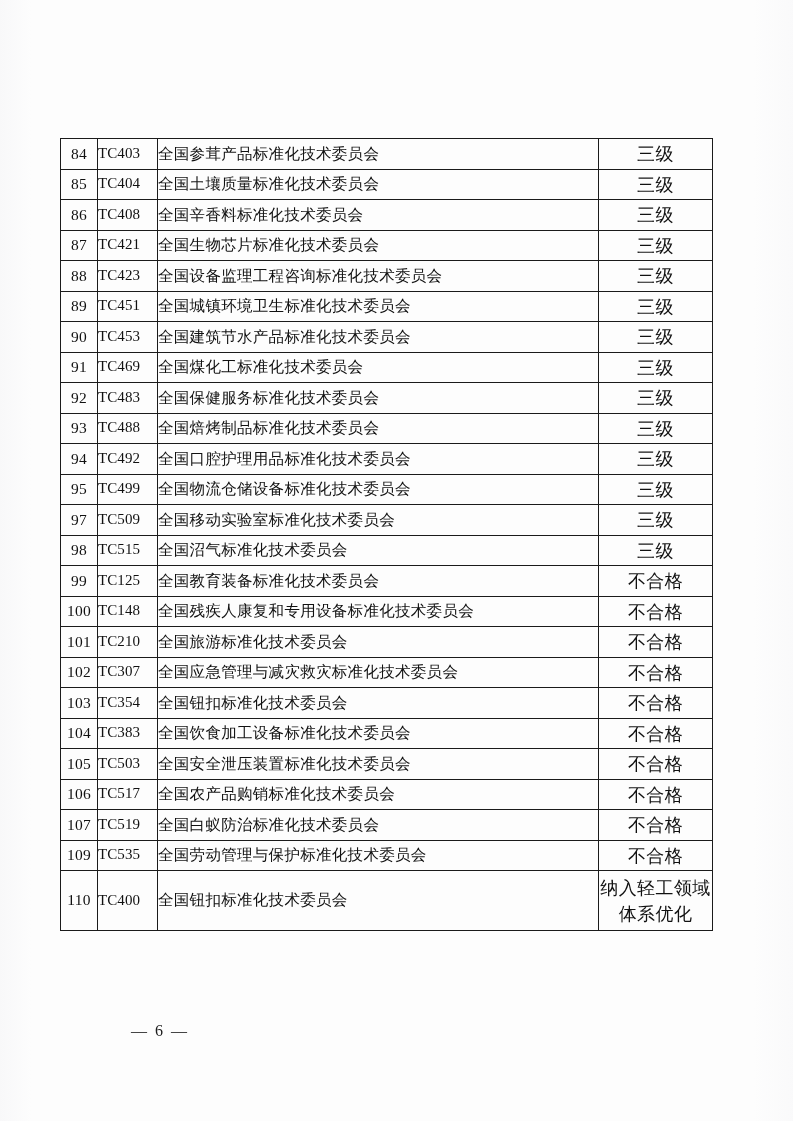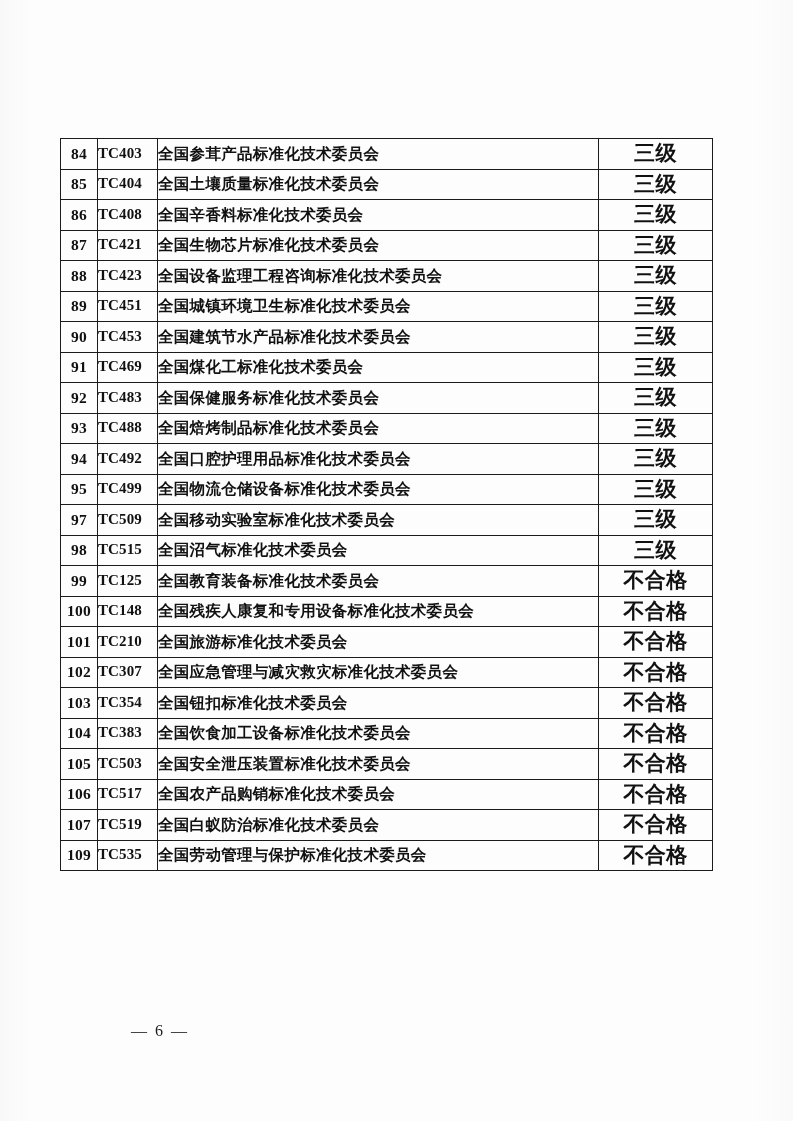--- a/index.html
+++ b/index.html
@@ -31,21 +31,20 @@
     position: absolute;
     left: 60px;
     top: 138px;
     width: 652px;
   }
 
   table.doc-table {
     border-collapse: collapse;
     width: 652px;
     table-layout: fixed;
-    font-weight: bold;
   }
 
   table.doc-table td {
     border: 1.5px solid #1b1b1b;
     padding: 0;
     vertical-align: middle;
     line-height: 1.18;
   }
 
   col.c-index { width: 37px; }
@@ -68,21 +67,21 @@
   .cell-name {
     text-align: left;
     font-size: 15.5px;
     padding-left: 4px;
     font-family: "DejaVu Sans", "Liberation Sans", sans-serif;
     letter-spacing: 0.3px;
     margin-top: 8px;
   }
   .cell-status {
     text-align: center;
-    font-size: 21px;
+    font-size: 18px;
     font-family: "DejaVu Sans", "Liberation Sans", sans-serif;
     letter-spacing: 0.4px;
   }
 
   tr.row-normal td { height: 29.5px; }
   tr.row-tall td { height: 59px; }
 
   .status-stack {
     display: block;
     line-height: 1.42;
@@ -251,17 +250,26 @@
           <td class="cell-code">TC519</td>
           <td class="cell-name">全国白蚁防治标准化技术委员会</td>
           <td class="cell-status">不合格</td>
         </tr>
         <tr class="row-normal">
           <td class="cell-index">109</td>
           <td class="cell-code">TC535</td>
           <td class="cell-name">全国劳动管理与保护标准化技术委员会</td>
           <td class="cell-status">不合格</td>
         </tr>
+        <tr class="row-tall">
+          <td class="cell-index">110</td>
+          <td class="cell-code">TC400</td>
+          <td class="cell-name">全国钮扣标准化技术委员会</td>
+          <td class="cell-status">
+            <span class="status-stack">纳入轻工领域</span>
+            <span class="status-stack">体系优化</span>
+          </td>
+        </tr>
       </tbody>
   </table>
 </div>
 
 <div class="page-number">— 6 —</div>
 
 </body></html>

